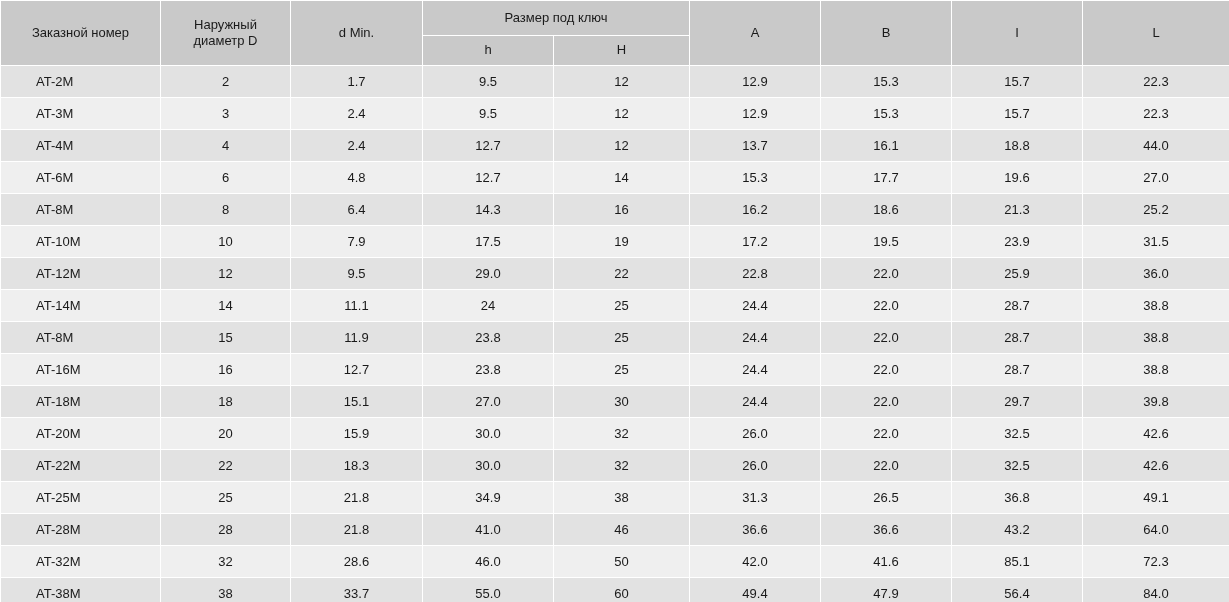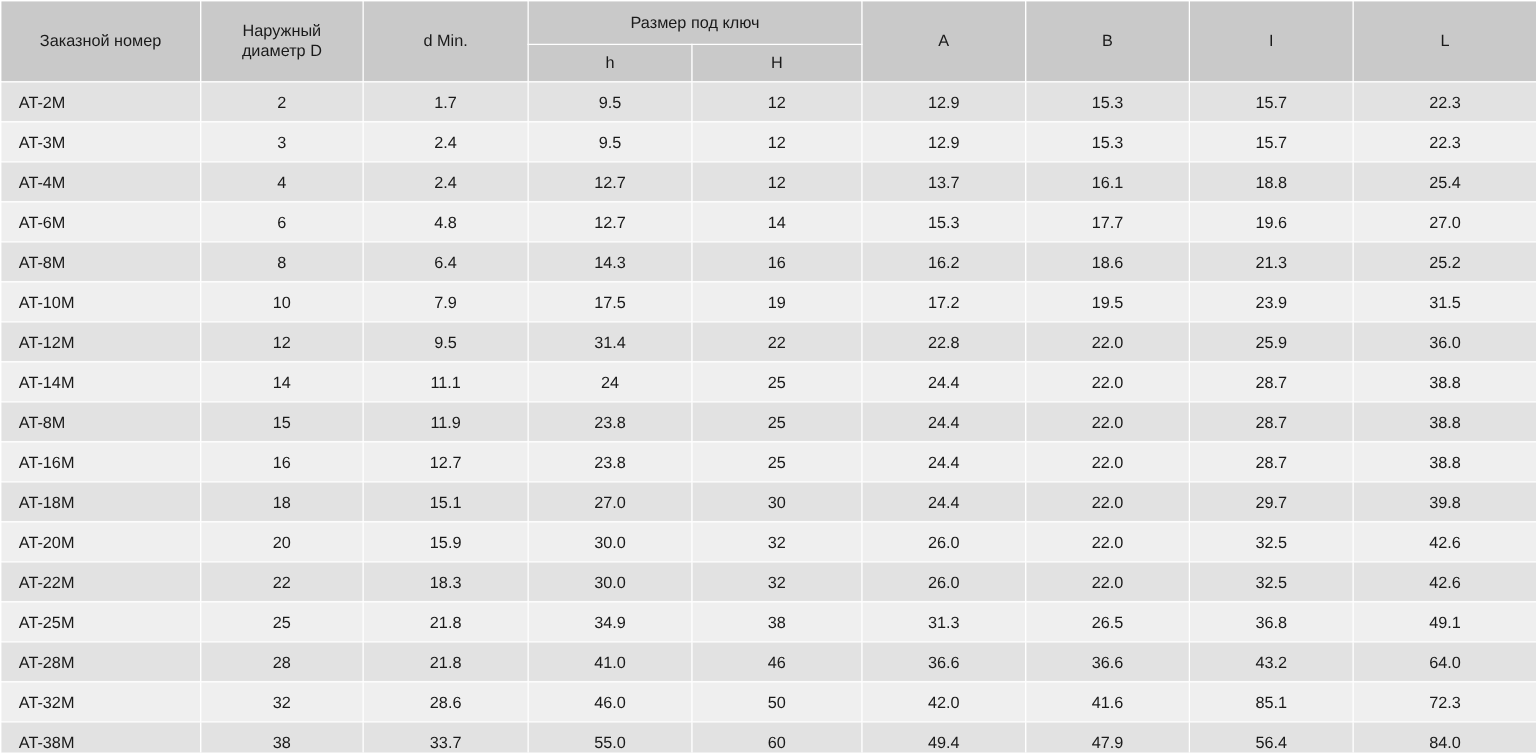--- a/index.html
+++ b/index.html
@@ -46,21 +46,21 @@
     font-size: 13px;
   }
   tbody tr.odd td {
     background: #e2e2e2;
   }
   tbody tr.even td {
     background: #efefef;
   }
   tbody td.first {
     text-align: left;
-    padding-left: 14px;
+    padding-left: 35px;
   }
   col.c0 { width: 160px; }
   col.c1 { width: 130px; }
   col.c2 { width: 132px; }
   col.c3 { width: 131px; }
   col.c4 { width: 136px; }
   col.c5 { width: 131px; }
   col.c6 { width: 131px; }
   col.c7 { width: 131px; }
   col.c8 { width: 147px; }
@@ -122,21 +122,21 @@
       </tr>
       <tr class="odd">
         <td class="first">AT-4M</td>
         <td>4</td>
         <td>2.4</td>
         <td>12.7</td>
         <td>12</td>
         <td>13.7</td>
         <td>16.1</td>
         <td>18.8</td>
-        <td>25.4</td>
+        <td>44.0</td>
       </tr>
       <tr class="even">
         <td class="first">AT-6M</td>
         <td>6</td>
         <td>4.8</td>
         <td>12.7</td>
         <td>14</td>
         <td>15.3</td>
         <td>17.7</td>
         <td>19.6</td>
@@ -161,21 +161,21 @@
         <td>19</td>
         <td>17.2</td>
         <td>19.5</td>
         <td>23.9</td>
         <td>31.5</td>
       </tr>
       <tr class="odd">
         <td class="first">AT-12M</td>
         <td>12</td>
         <td>9.5</td>
-        <td>31.4</td>
+        <td>29.0</td>
         <td>22</td>
         <td>22.8</td>
         <td>22.0</td>
         <td>25.9</td>
         <td>36.0</td>
       </tr>
       <tr class="even">
         <td class="first">AT-14M</td>
         <td>14</td>
         <td>11.1</td>

